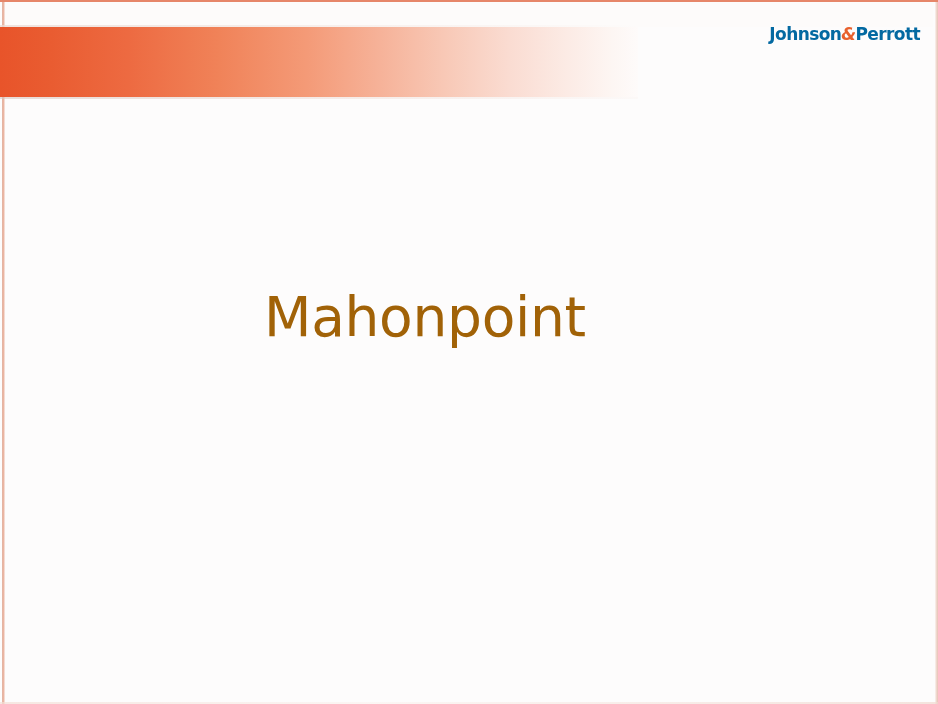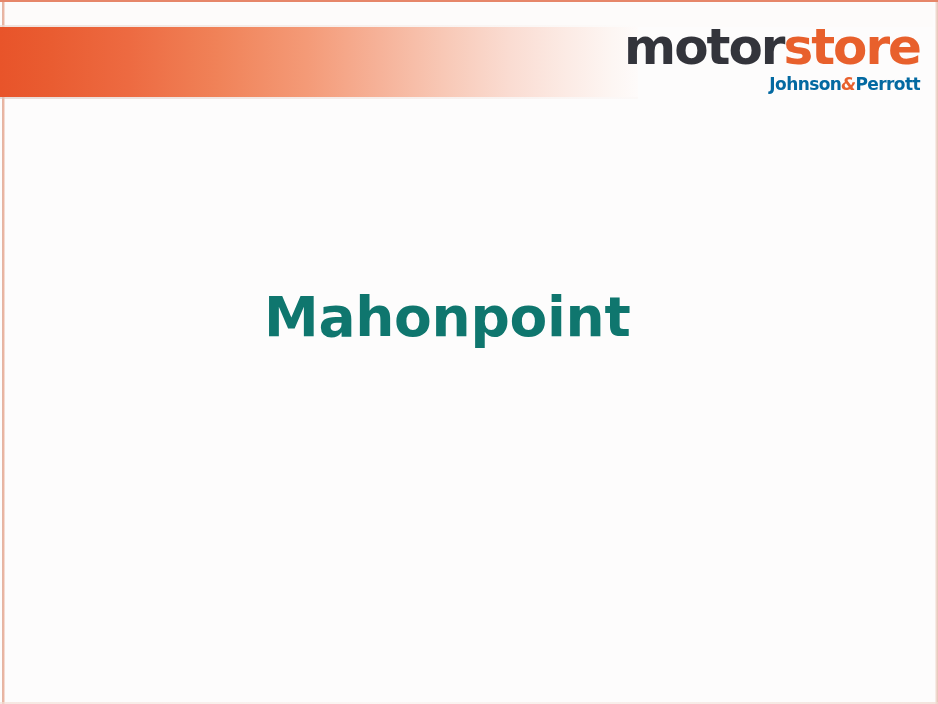--- a/index.html
+++ b/index.html
@@ -148,23 +148,23 @@
     font-size: 40px;
     font-weight: 400;
     letter-spacing: 0.2px;
     color: #1c0e0e;
     line-height: 1.18;
     white-space: nowrap;
   }
   .message-line2 {
     font-family: "DejaVu Sans", sans-serif;
     font-size: 55px;
-    font-weight: bold;
+    font-weight: normal;
     letter-spacing: -0.3px;
-    color: #0f766e;
+    color: #a16207;
     line-height: 1.2;
     margin-top: 6px;
     white-space: nowrap;
   }
 </style>
 </head>
 <body>
 
 <div id="slide">
 
@@ -173,21 +173,20 @@
   <div class="frame-right"></div>
   <div class="frame-bottom"></div>
 
   <div class="panel-white"></div>
 
   <div class="banner-capline"></div>
   <div class="banner"></div>
   <div class="banner-baseline"></div>
 
   <div class="logo">
-    <div class="logo-wordmark"><span class="logo-motor">motor</span><span class="logo-store">store</span></div>
     <div class="logo-sub"><span class="dark">Johnson</span><span class="amp">&amp;</span><span class="dark">Perrott</span></div>
   </div>
 
   <div class="message">
     <div class="message-line2">Mahonpoint</div>
   </div>
 
 </div>
 
 </body></html>

